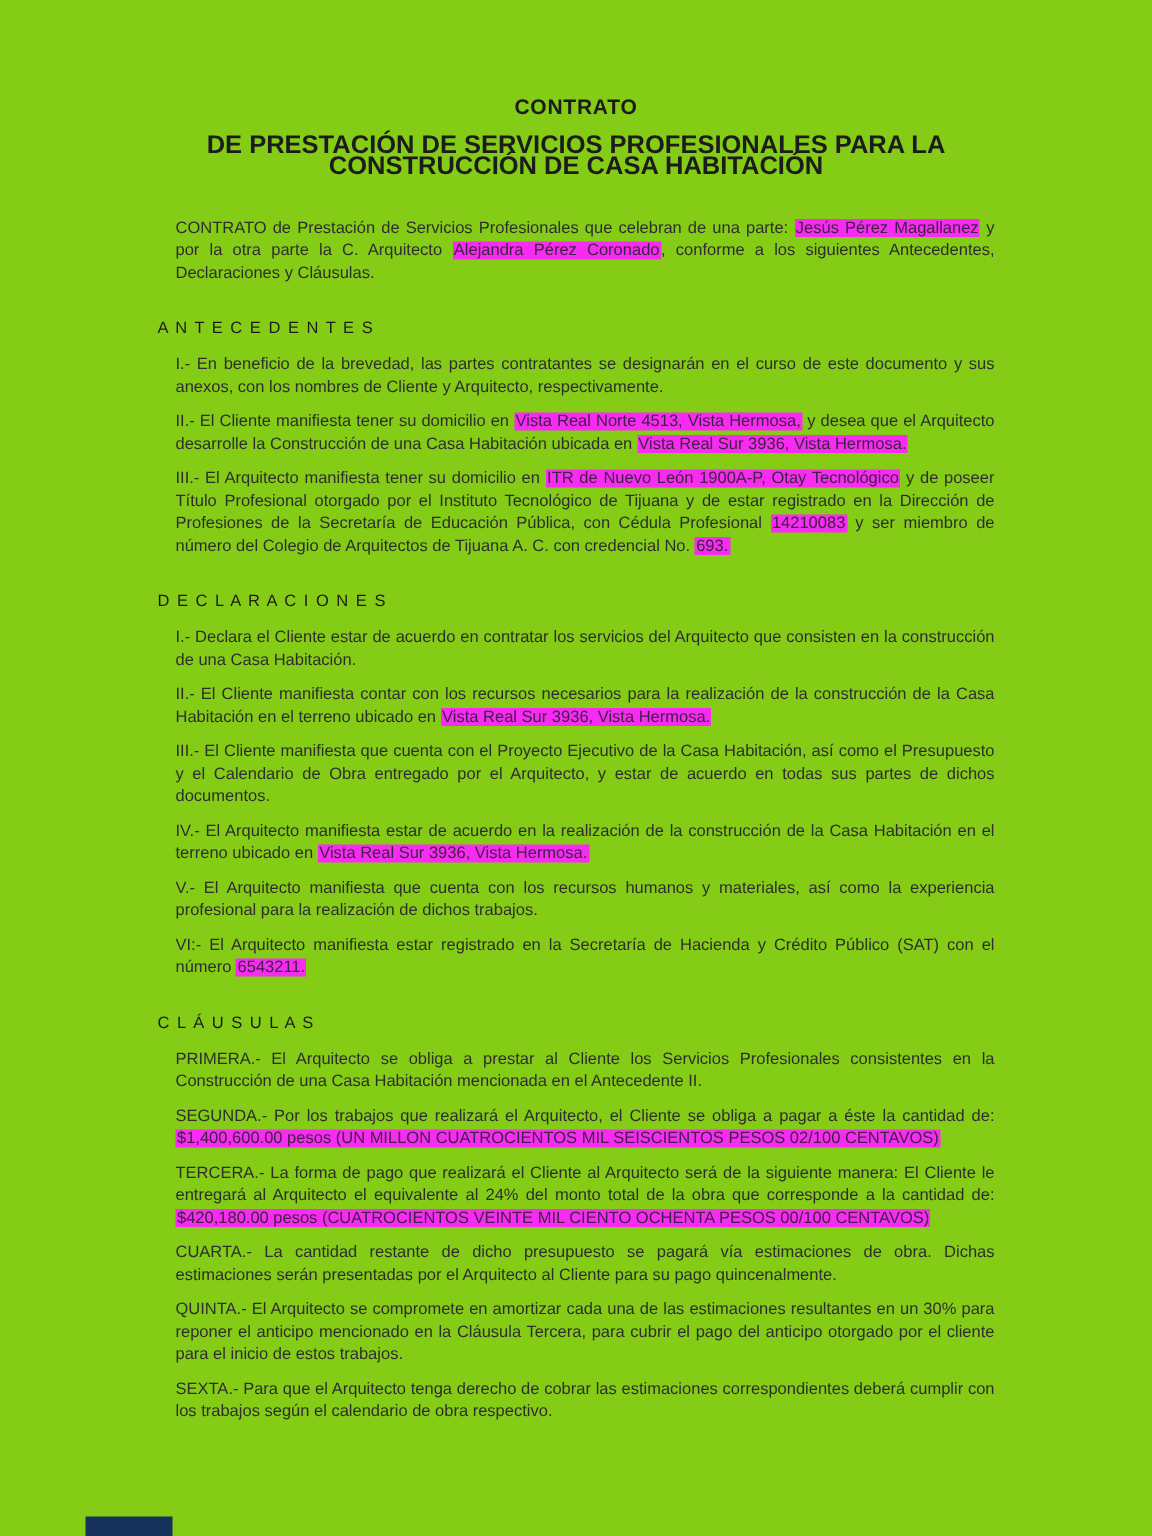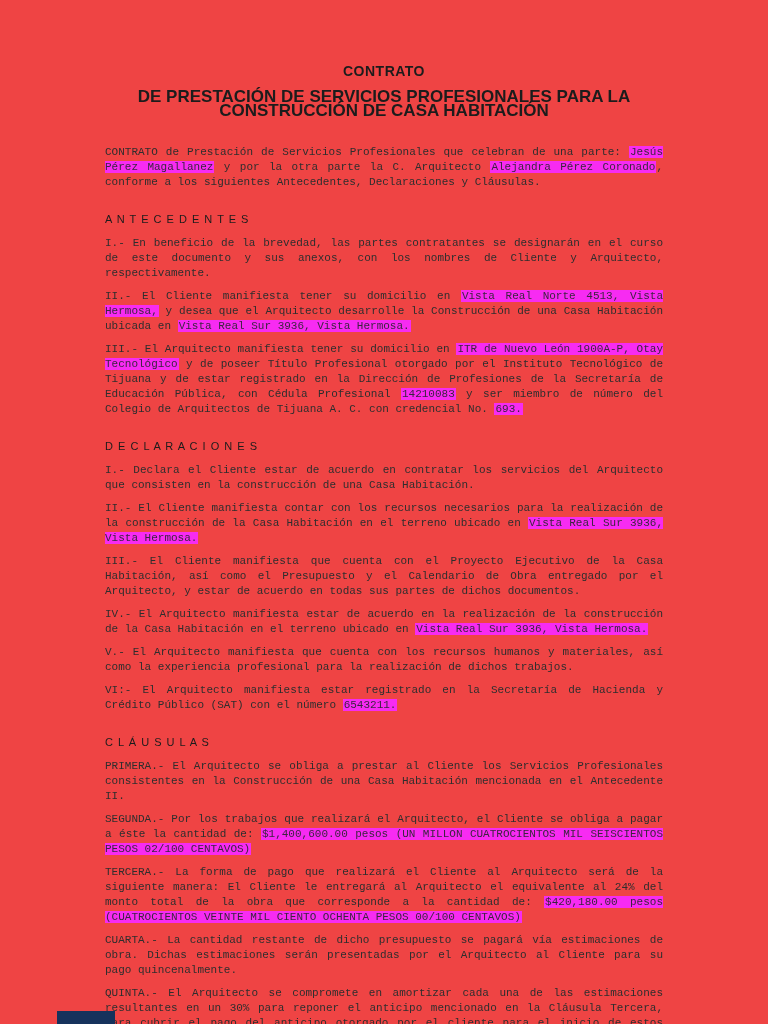--- a/index.html
+++ b/index.html
@@ -11,21 +11,21 @@
     width: 768px;
     height: 1024px;
     position: relative;
     overflow: hidden;
     font-family: "Liberation Sans", "DejaVu Sans", sans-serif;
     color: #2e2e2e;
   }
   .page {
     position: absolute;
     inset: 0;
-    background: #ef4444;
+    background: #84cc16;
     padding: 63px 105px 0 105px;
     box-sizing: border-box;
   }
   .doc-title {
     text-align: center;
     font-size: 14px;
     font-weight: bold;
     letter-spacing: 0.5px;
     color: #1c1c1c;
     margin: 0 0 11px 0;
@@ -35,22 +35,21 @@
     font-size: 17px;
     font-weight: bold;
     color: #1c1c1c;
     margin: 0 0 27px 0;
     line-height: 14px;
   }
   .para {
     font-size: 11px;
     line-height: 15px;
     text-align: justify;
-    margin: 0 0 8px 0;
-    font-family: Liberation Mono, monospace;
+    margin: 0 0 8px 12px;
   }
   .section-heading {
     text-align: left;
     font-size: 11px;
     letter-spacing: 1px;
     color: #1c1c1c;
     margin: 22px 0 10px 0;
     line-height: 14px;
   }
   .hl {
@@ -85,16 +84,17 @@
       <p class="para"><span>III.- El Cliente manifiesta que cuenta con el Proyecto Ejecutivo de la Casa Habitación, así como el Presupuesto y el Calendario de Obra entregado por el Arquitecto, y estar de acuerdo en todas sus partes de dichos documentos.</span></p>
       <p class="para"><span>IV.- El Arquitecto manifiesta estar de acuerdo en la realización de la construcción de la Casa Habitación en el terreno ubicado en </span><span class="hl">Vista Real Sur 3936, Vista Hermosa.</span></p>
       <p class="para"><span>V.- El Arquitecto manifiesta que cuenta con los recursos humanos y materiales, así como la experiencia profesional para la realización de dichos trabajos.</span></p>
       <p class="para"><span>VI:- El Arquitecto manifiesta estar registrado en la Secretaría de Hacienda y Crédito Público (SAT) con el número </span><span class="hl">6543211.</span></p>
       <div class="section-heading">C L Á U S U L A S</div>
       <p class="para"><span>PRIMERA.- El Arquitecto se obliga a prestar al Cliente los Servicios Profesionales consistentes en la Construcción de una Casa Habitación mencionada en el Antecedente II.</span></p>
       <p class="para"><span>SEGUNDA.- Por los trabajos que realizará el Arquitecto, el Cliente se obliga a pagar a éste la cantidad de: </span><span class="hl">$1,400,600.00 pesos (UN MILLON CUATROCIENTOS MIL SEISCIENTOS PESOS 02/100 CENTAVOS)</span></p>
       <p class="para"><span>TERCERA.- La forma de pago que realizará el Cliente al Arquitecto será de la siguiente manera: El Cliente le entregará al Arquitecto el equivalente al 24% del monto total de la obra que corresponde a la cantidad de: </span><span class="hl">$420,180.00 pesos (CUATROCIENTOS VEINTE MIL CIENTO OCHENTA PESOS 00/100 CENTAVOS)</span></p>
       <p class="para"><span>CUARTA.- La cantidad restante de dicho presupuesto se pagará vía estimaciones de obra. Dichas estimaciones serán presentadas por el Arquitecto al Cliente para su pago quincenalmente.</span></p>
       <p class="para"><span>QUINTA.- El Arquitecto se compromete en amortizar cada una de las estimaciones resultantes en un 30% para reponer el anticipo mencionado en la Cláusula Tercera, para cubrir el pago del anticipo otorgado por el cliente para el inicio de estos trabajos.</span></p>
+      <p class="para"><span>SEXTA.- Para que el Arquitecto tenga derecho de cobrar las estimaciones correspondientes deberá cumplir con los trabajos según el calendario de obra respectivo.</span></p>
     </div>
 </div>
 
 <div class="next-page-corner"></div>
 
 </body></html>

